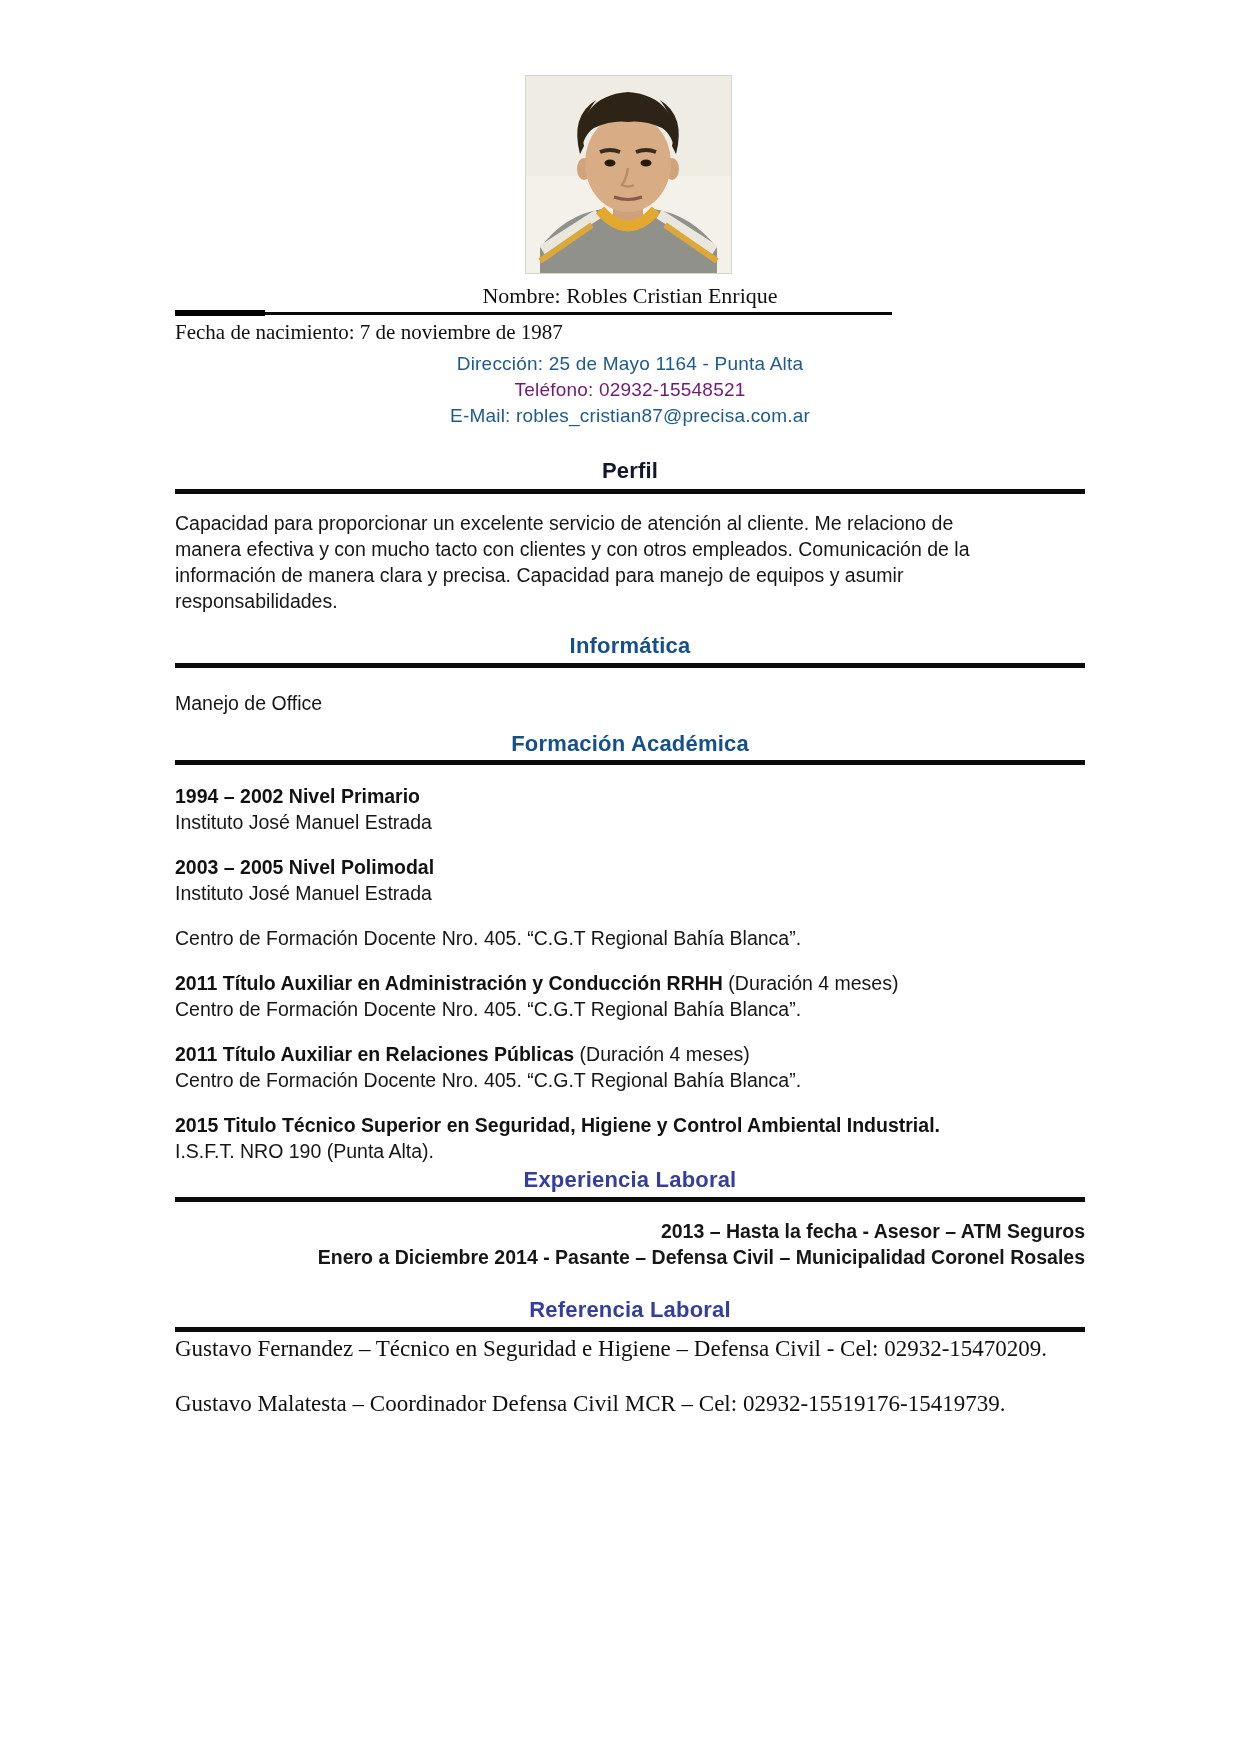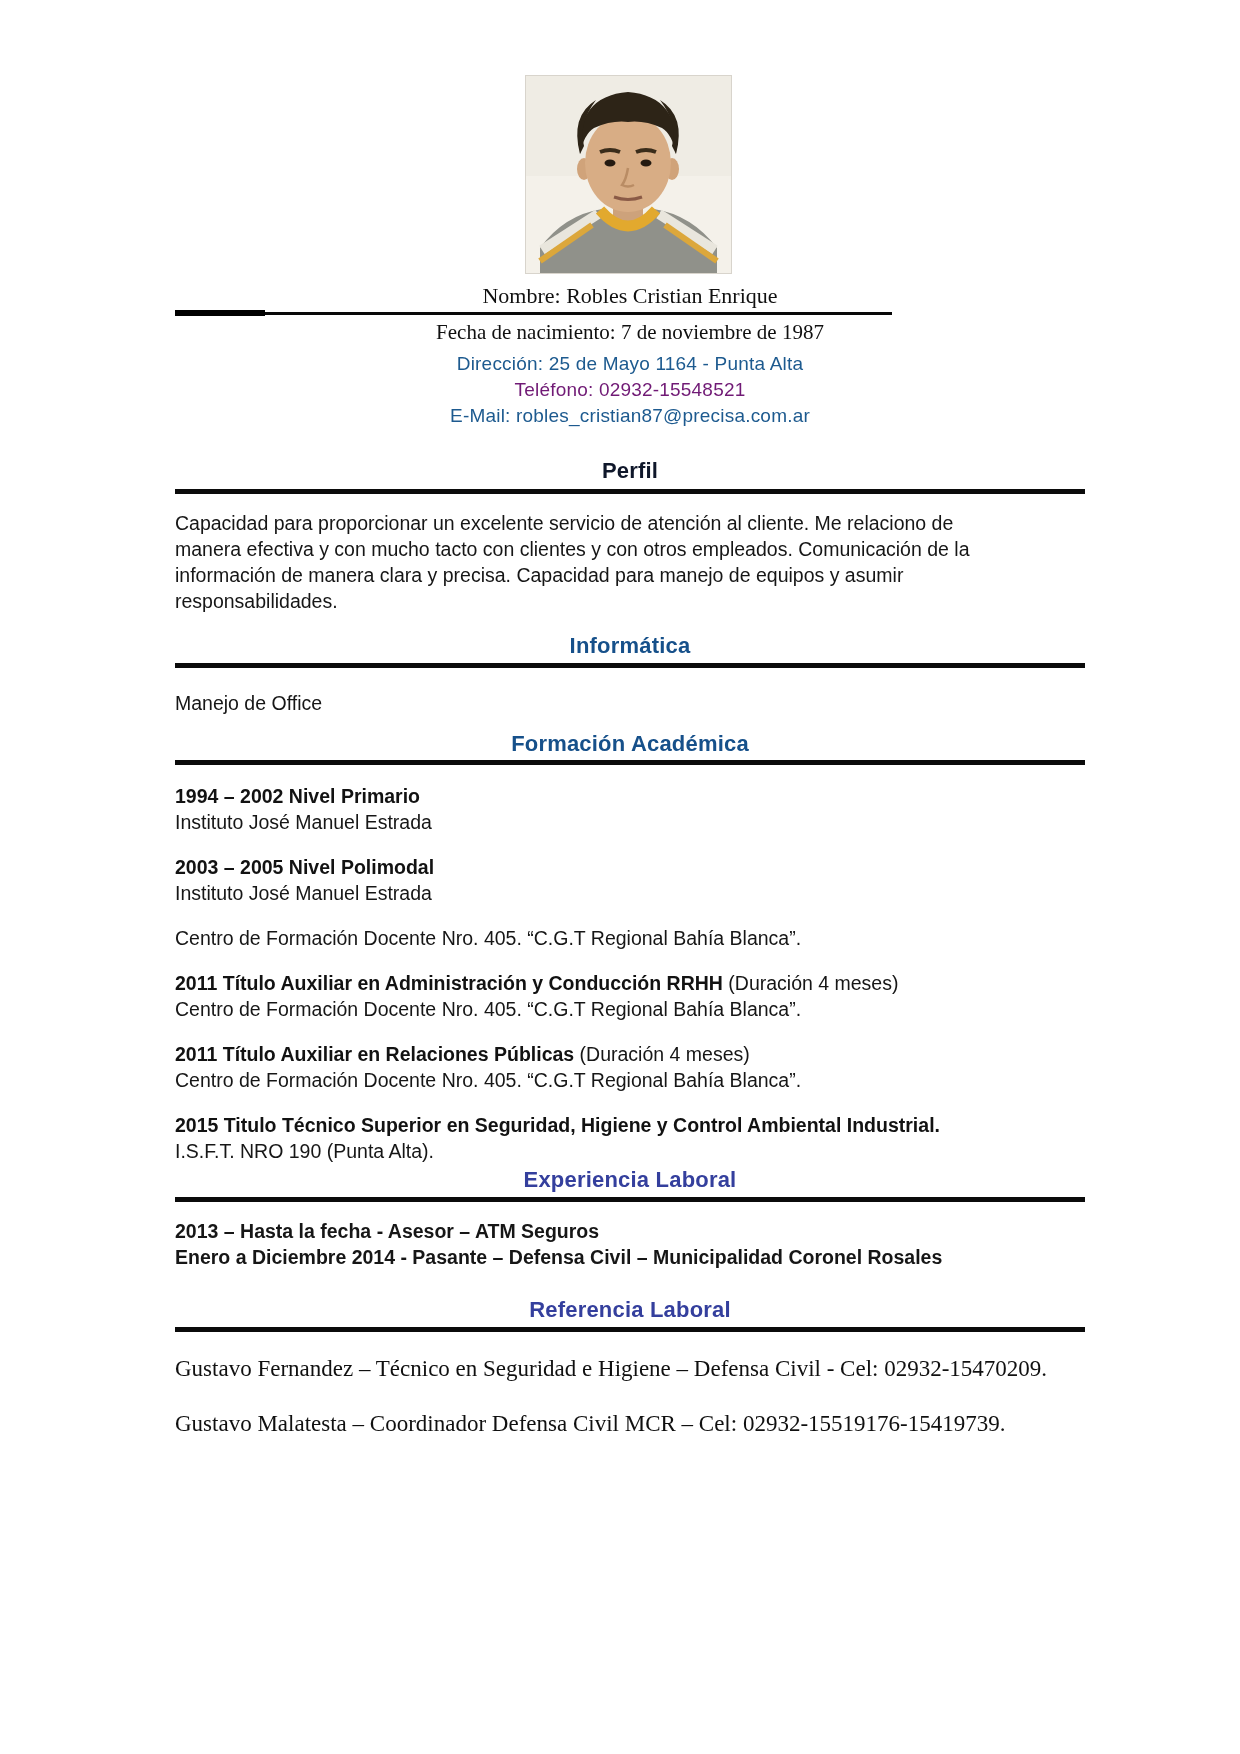--- a/index.html
+++ b/index.html
@@ -17,21 +17,21 @@
   }
   .content{margin-left:175px;width:910px;}
   p{margin:0;}
   .name{
     margin-top:283px;text-align:center;
     font-family:"Liberation Serif",serif;font-size:22px;line-height:26px;color:#101010;
   }
   .name-rule{position:relative;margin-top:3px;height:3px;width:717px;background:#080808;}
   .name-rule::before{content:"";position:absolute;left:0;top:-2px;width:90px;height:6px;background:#000;}
   .fecha{
-    margin-top:4px;text-align:center;
+    margin-top:4px;text-align:left;
     font-family:"Liberation Serif",serif;font-size:21px;line-height:26px;color:#101010;
   }
   .contact{margin-top:6px;}
   .contact p{
     text-align:center;font-size:19px;line-height:26px;letter-spacing:.2px;
   }
   .section-head{
     text-align:center;font-size:22px;line-height:27px;font-weight:bold;letter-spacing:.2px;
   }
   .hrule{height:5px;background:#0b0b0b;margin-top:5px;}
@@ -43,25 +43,25 @@
   .informatica-body{margin-top:22px;font-size:19.5px;line-height:26px;}
   .head-formacion{margin-top:14px;}
   .rule-formacion{margin-top:3px;}
   .edu-list{margin-top:18px;}
   .edu{margin-bottom:19px;}
   .edu:last-child{margin-bottom:0;}
   .line{font-size:19.5px;line-height:26px;}
   .b{font-weight:bold;color:#121212;}
   .head-experiencia{margin-top:2px;}
   .rule-experiencia{margin-top:4px;}
-  .exp-lines{margin-top:16px;}
+  .exp-lines{margin-top:16px;text-align:right;}
   .exp-lines p{font-size:19.5px;line-height:26px;font-weight:bold;}
   .head-referencia{margin-top:26px;}
   .rule-referencia{margin-top:4px;}
-  .refs{margin-top:20px;}
+  .refs{}
   .refs p{
     font-family:"Liberation Serif",serif;font-size:23px;line-height:33px;color:#101010;
     width:900px;margin-top:22px;
   }
   .refs p:first-child{margin-top:0;}
 </style>
 </head>
 <body>
 
 <div class="page">

